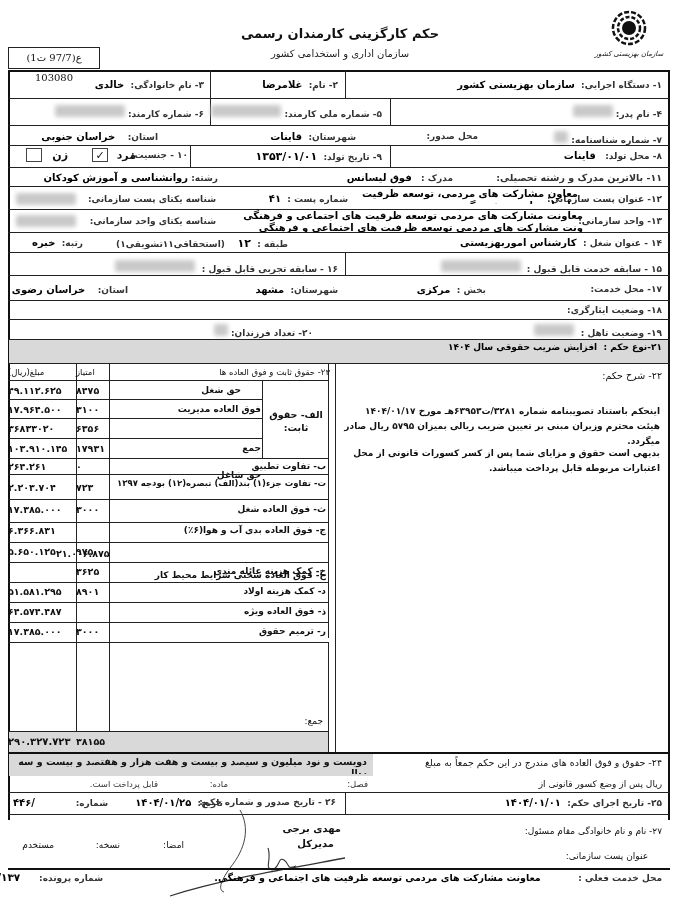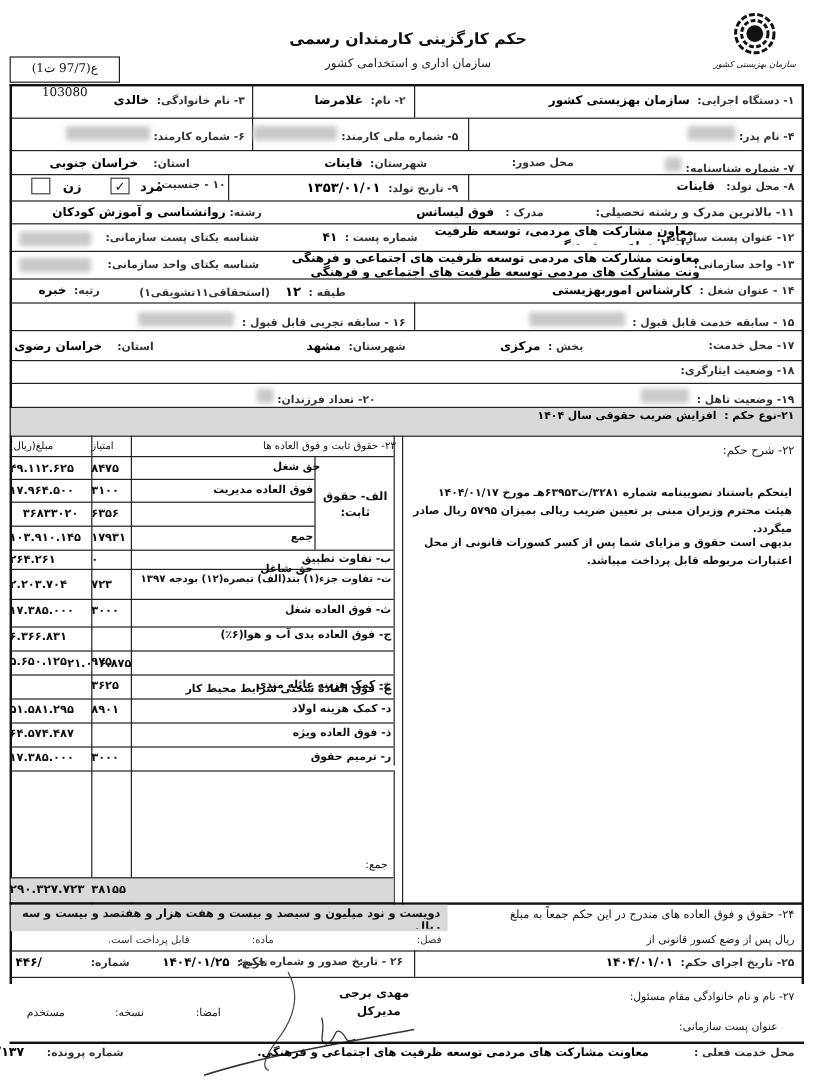--- a/index.html
+++ b/index.html
@@ -201,31 +201,31 @@
 <div class="line-h" style="left:8px;top:380px;width:320px;"></div>
 <div class="line-v" style="left:328px;top:363px;height:17px;"></div>
 
 <div class="line-v" style="left:262px;top:380px;height:78px;"></div>
 <div class="item" style="right:352px;top:408px;width:60px;white-space:normal;text-align:center;font-size:9.5px;line-height:13px;">الف- حقوق ثابت:</div>
 <div class="line-v" style="left:328px;top:380px;height:78px;"></div>
 
 <div>
   <div class="cell" style="left:8px;top:385px;width:68px;">۴۹.۱۱۲.۶۲۵</div>
   <div class="cell" style="left:76px;top:385px;width:33px;">۸۴۷۵</div>
-  <div class="item" style="right:411px;top:385px;">حق شغل</div>
+  <div class="item" style="right:437px;top:385px;">حق شغل</div>
 </div>
 <div class="line-h" style="left:8px;top:399px;width:254px;"></div>
 <div>
   <div class="cell" style="left:8px;top:404px;width:68px;">۱۷.۹۶۴.۵۰۰</div>
   <div class="cell" style="left:76px;top:404px;width:33px;">۳۱۰۰</div>
   <div class="item" style="right:417px;top:404px;">فوق العاده مدیریت</div>
 </div>
 <div class="line-h" style="left:8px;top:418px;width:254px;"></div>
 <div>
-  <div class="cell" style="left:8px;top:423px;width:68px;margin-left:11px;">۳۶۸۳۳۰۲۰</div>
+  <div class="cell" style="left:8px;top:423px;width:68px;">۳۶۸۳۳۰۲۰</div>
   <div class="cell" style="left:76px;top:423px;width:33px;">۶۳۵۶</div>
   <div class="item" style="right:417px;top:423px;margin-top:47px;">حق شاغل</div>
 </div>
 <div class="line-h" style="left:8px;top:438px;width:254px;"></div>
 <div>
   <div class="cell" style="left:8px;top:443px;width:68px;">۱۰۳.۹۱۰.۱۴۵</div>
   <div class="cell" style="left:76px;top:443px;width:33px;">۱۷۹۳۱</div>
   <div class="item" style="right:417px;top:443px;">جمع</div>
 </div>
 <div class="line-h" style="left:8px;top:458px;width:320px;"></div>

